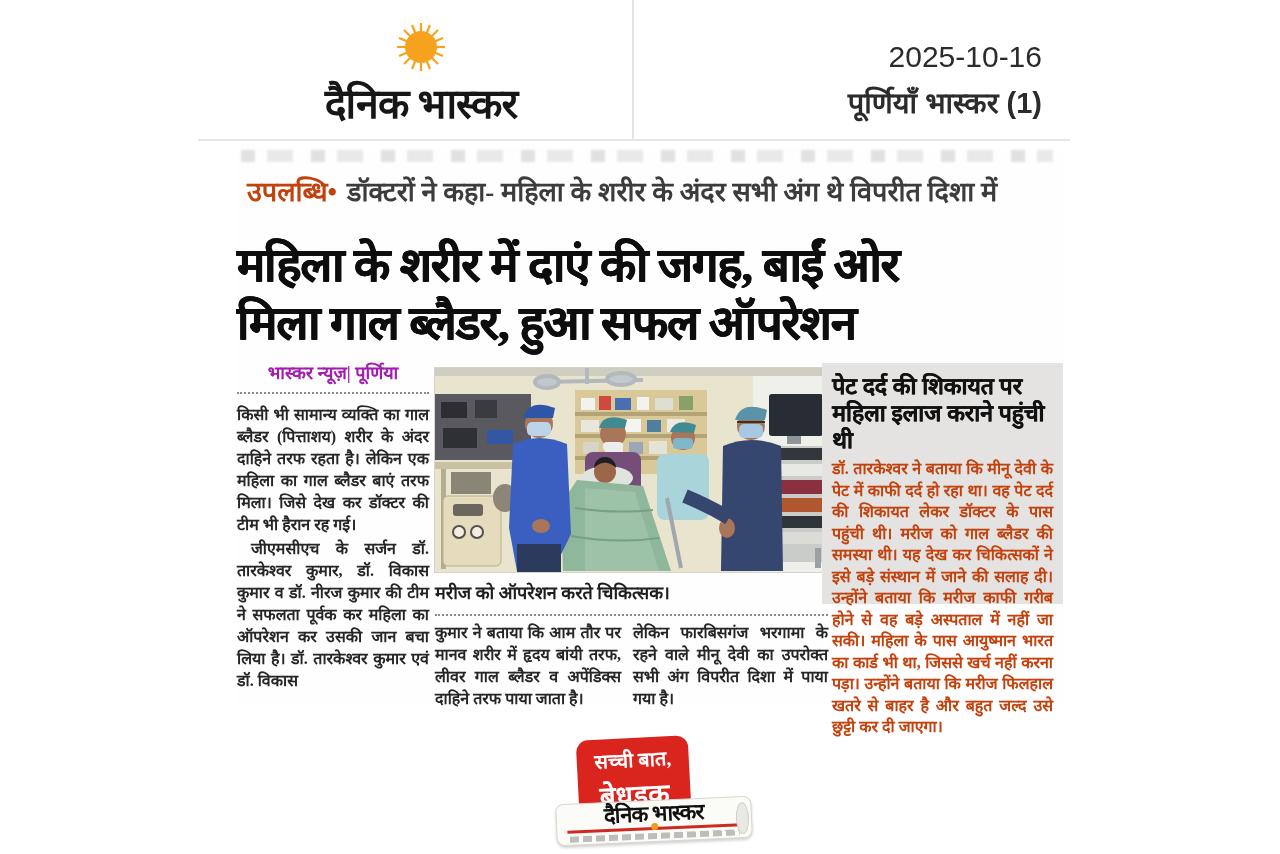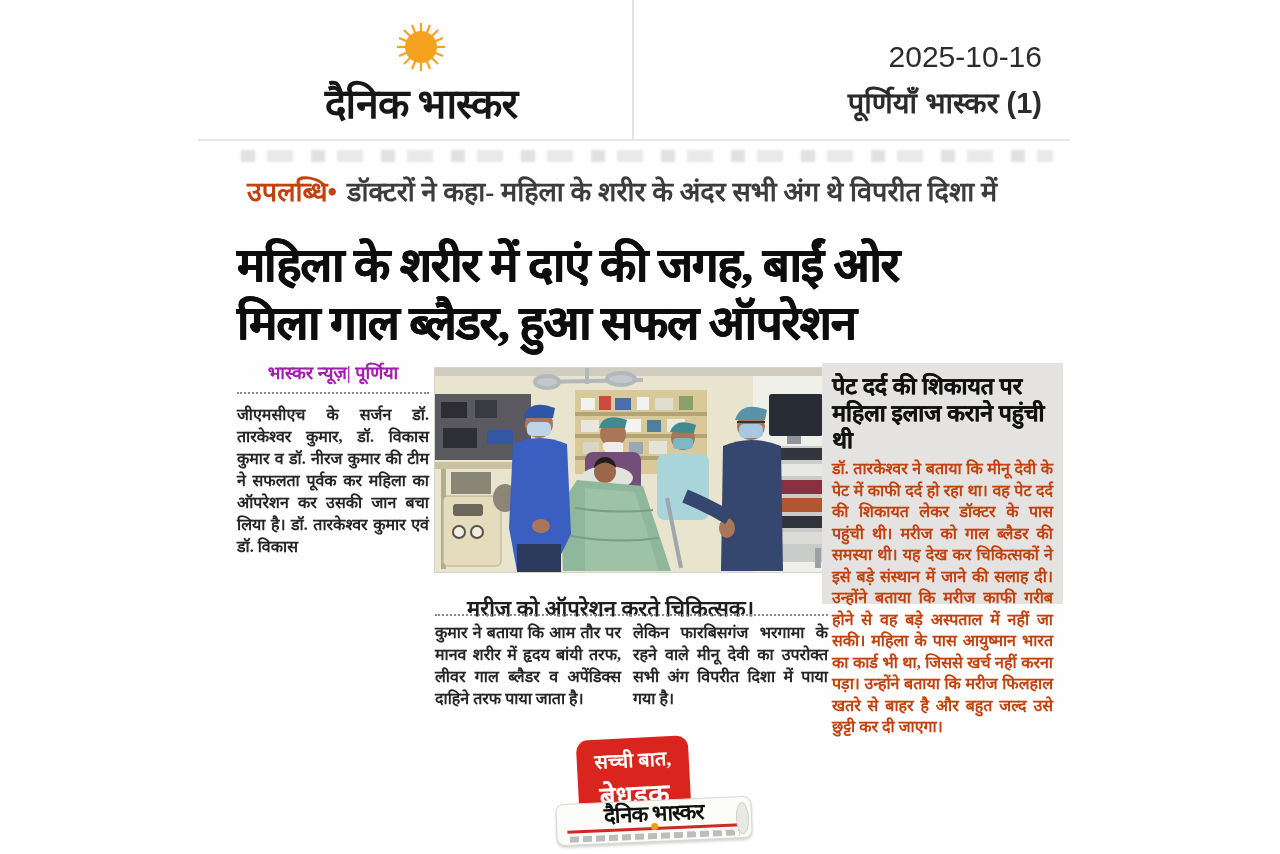--- a/index.html
+++ b/index.html
@@ -37,22 +37,22 @@
   .byline { text-align:center; font-size:18px; font-weight:800; color:#a21caf;
             font-family:"Liberation Serif", serif; padding-bottom:8px;
             border-bottom:2px dotted #8a8a8a; }
   .newsbody { font-family:"Liberation Serif", serif; font-size:16px; font-weight:600;
               color:#262626; line-height:22px; text-align:justify; }
   .col-left .newsbody { margin-top:10px; }
   .col-left .newsbody + .newsbody { margin-top:2px; text-indent:14px; }
 
   .photo-box { left:198px; top:220px; width:393px; height:204px; background:#e9e5cf;
                outline:1px solid #d8d5c6; overflow:hidden; }
-  .caption { left:198px; top:444px; width:393px; font-size:22px; font-weight:800;
-             color:#1e1e1e; font-family:"Liberation Serif", serif;margin-left:32px; }
+  .caption { left:198px; top:432px; width:393px; font-size:18px; font-weight:800;
+             color:#1e1e1e; font-family:"Liberation Serif", serif; }
   .mid-rule { left:198px; top:466px; width:393px; border-top:2px dotted #8a8a8a; }
   .mid-col1 { left:198px; top:474px; width:186px; }
   .mid-col2 { left:396px; top:474px; width:195px; }
 
   .sidebar { left:585px; top:215px; width:241px; height:241px; background:#e4e3e1;
              padding:10px 10px; }
   .sidebar-head { font-size:23px; line-height:27px; font-weight:800; color:#111;
                   font-family:"Liberation Serif", serif;
                   text-shadow:0.5px 0 #111; margin-bottom:4px; }
   .sidebar-body { font-family:"Liberation Serif", serif; font-size:16px; font-weight:700;
@@ -126,20 +126,21 @@
       <span class="red">उपलब्धि•</span><span>डॉक्टरों ने कहा- महिला के शरीर के अंदर सभी अंग थे विपरीत दिशा में</span>
     </div>
 
     <div class="abs headline">
       <div>महिला के शरीर में दाएं की जगह, बाईं ओर</div>
       <div>मिला गाल ब्लैडर, हुआ सफल ऑपरेशन</div>
     </div>
 
     <div class="abs col-left">
       <div class="byline">भास्कर न्यूज़| पूर्णिया</div>
+      <div class="newsbody">किसी भी सामान्य व्यक्ति का गाल ब्लैडर (पित्ताशय) शरीर के अंदर दाहिने तरफ रहता है। लेकिन एक महिला का गाल ब्लैडर बाएं तरफ मिला। जिसे देख कर डॉक्टर की टीम भी हैरान रह गई।</div>
       <div class="newsbody">जीएमसीएच के सर्जन डॉ. तारकेश्वर कुमार, डॉ. विकास कुमार व डॉ. नीरज कुमार की टीम ने सफलता पूर्वक कर महिला का ऑपरेशन कर उसकी जान बचा लिया है। डॉ. तारकेश्वर कुमार एवं डॉ. विकास</div>
     </div>
 
     <div class="abs photo-box">
       <svg width="393" height="204" viewBox="0 0 393 204">
 
         <rect x="0" y="0" width="393" height="204" fill="#e8e4cd"></rect>
         <rect x="318" y="0" width="75" height="204" fill="#eef0e9"></rect>
         <rect x="0" y="0" width="393" height="8" fill="#cfccc0"></rect>
 

